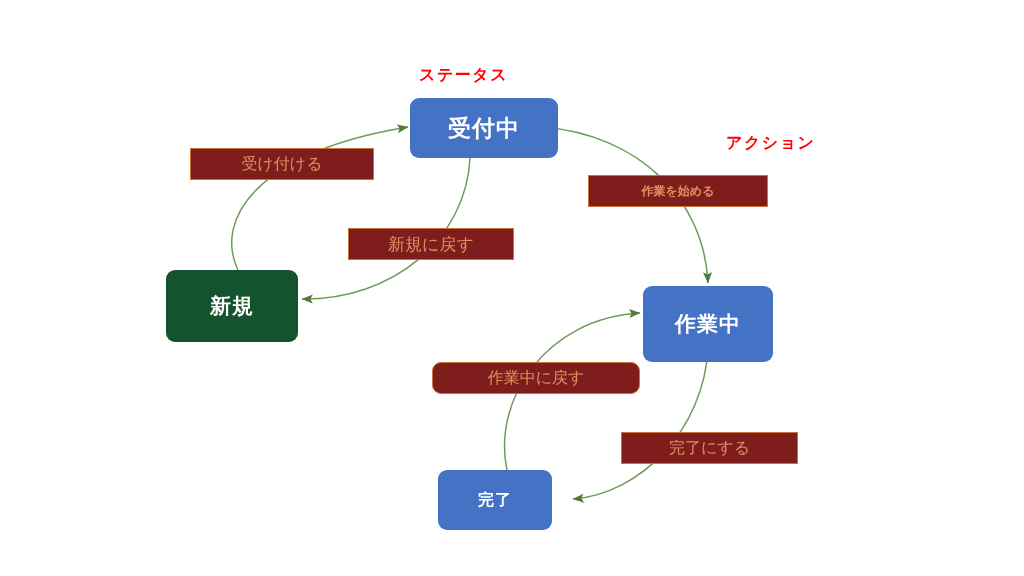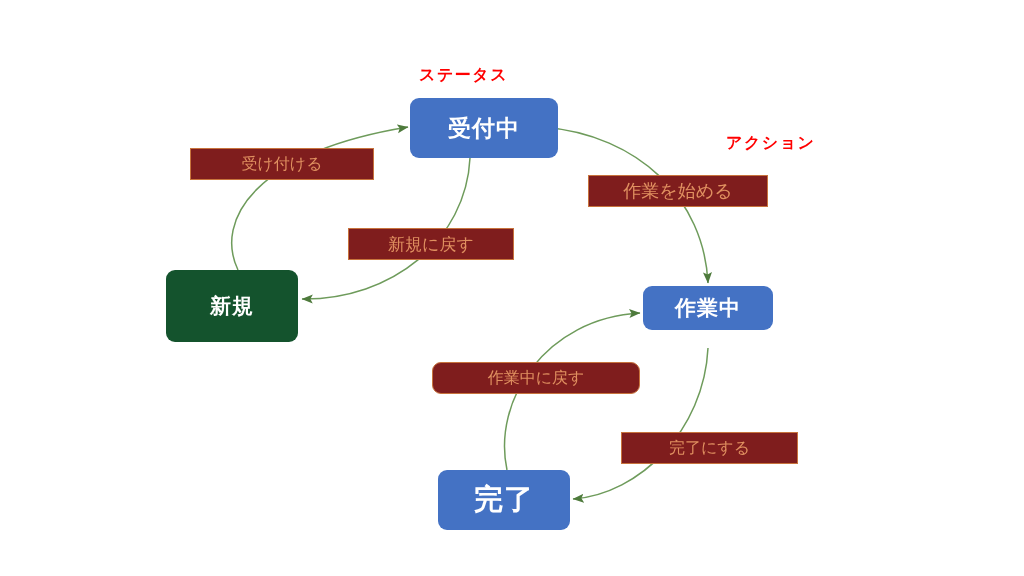--- a/index.html
+++ b/index.html
@@ -75,27 +75,27 @@
         <path d="M 470 158 C 466 240 392 300 302 299" stroke="#6E9B5B" marker-end="url(#arrowhead)"></path>
         <path d="M 543 127 C 640 135 704 200 708 283" stroke="#6E9B5B" marker-end="url(#arrowhead)"></path>
         <path d="M 507 470 C 492 400 546 318 640 313" stroke="#6E9B5B" marker-end="url(#arrowhead)"></path>
         <path d="M 708 348 C 704 430 640 494 573 499" stroke="#6E9B5B" marker-end="url(#arrowhead)"></path>
       </g>
   </svg>
 
   <div id="state-layer">
       <div class="state-node" style="left: 410px; top: 98px; width: 148px; height: 60px; font-size: 23px; background: rgb(68, 114, 196); color: rgb(255, 255, 255);">受付中</div>
       <div class="state-node" style="left: 166px; top: 270px; width: 132px; height: 72px; font-size: 21px; background: #14532d; color: rgb(255, 255, 255);">新規</div>
-      <div class="state-node" style="left: 643px; top: 286px; width: 130px; height: 44px; font-size: 21px; background: rgb(68, 114, 196); color: rgb(255, 255, 255);">作業中</div>
-      <div class="state-node" style="left: 438px; top: 470px; width: 132px; height: 60px; font-size: 29px; background: rgb(68, 114, 196); color: rgb(255, 255, 255); font-family: Liberation Serif, serif;">完了</div>
+      <div class="state-node" style="left: 643px; top: 286px; width: 130px; height: 76px; font-size: 21px; background: rgb(68, 114, 196); color: rgb(255, 255, 255);">作業中</div>
+      <div class="state-node" style="left: 438px; top: 470px; width: 114px; height: 60px; font-size: 16px; background: rgb(68, 114, 196); color: rgb(255, 255, 255); font-family: Liberation Serif, serif;">完了</div>
     </div>
   <div id="action-layer">
       <div class="action-label" style="left: 190px; top: 148px; width: 184px; height: 32px; font-size: 16px; border-color: rgb(200, 115, 60); color: rgb(224, 144, 96);">受け付ける</div>
       <div class="action-label" style="left: 348px; top: 228px; width: 166px; height: 32px; font-size: 17px; border-color: rgb(200, 115, 60); color: rgb(224, 144, 96);">新規に戻す</div>
-      <div class="action-label" style="left: 588px; top: 175px; width: 180px; height: 32px; font-size: 18px; border-color: rgb(200, 115, 60); color: rgb(224, 144, 96);">作業を始める</div>
+      <div class="action-label" style="left: 588px; top: 175px; width: 180px; height: 32px; font-size: 12px; border-color: rgb(200, 115, 60); color: rgb(224, 144, 96); font-weight: bold;">作業を始める</div>
       <div class="action-label" style="left: 432px; top: 362px; width: 208px; height: 32px; font-size: 16px; border-color: rgb(200, 115, 60); color: rgb(224, 144, 96); border-radius: 9px;">作業中に戻す</div>
       <div class="action-label" style="left: 621px; top: 432px; width: 177px; height: 32px; font-size: 16px; border-color: rgb(200, 115, 60); color: rgb(224, 144, 96);">完了にする</div>
     </div>
   <div id="legend-layer">
       <div class="legend-label" style="left: 399px; top: 65px; font-size: 16px; color: rgb(255, 0, 0);">ステータス</div>
       <div class="legend-label" style="left: 706px; top: 133px; font-size: 16px; color: rgb(255, 0, 0);">アクション</div>
     </div>
 
 </div>
 

